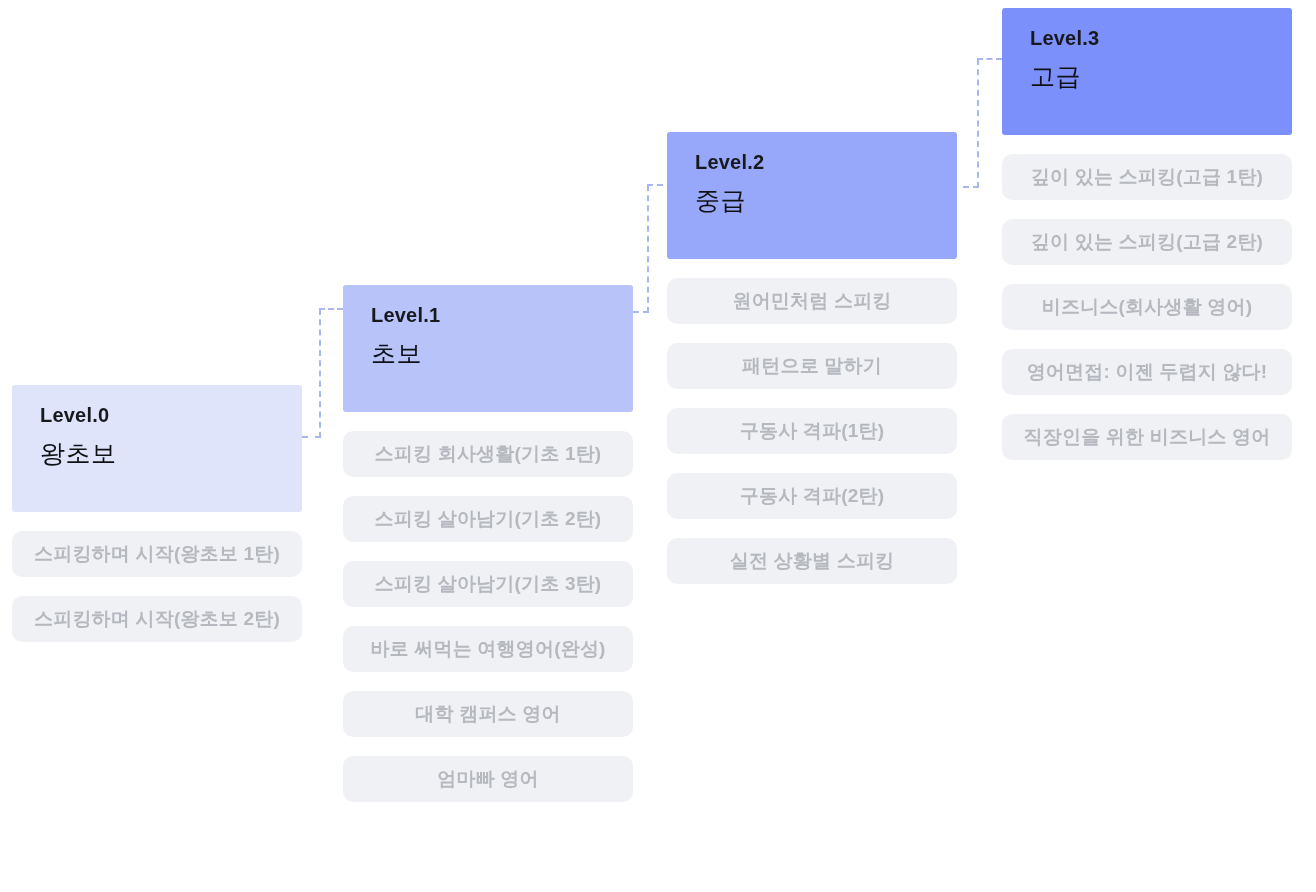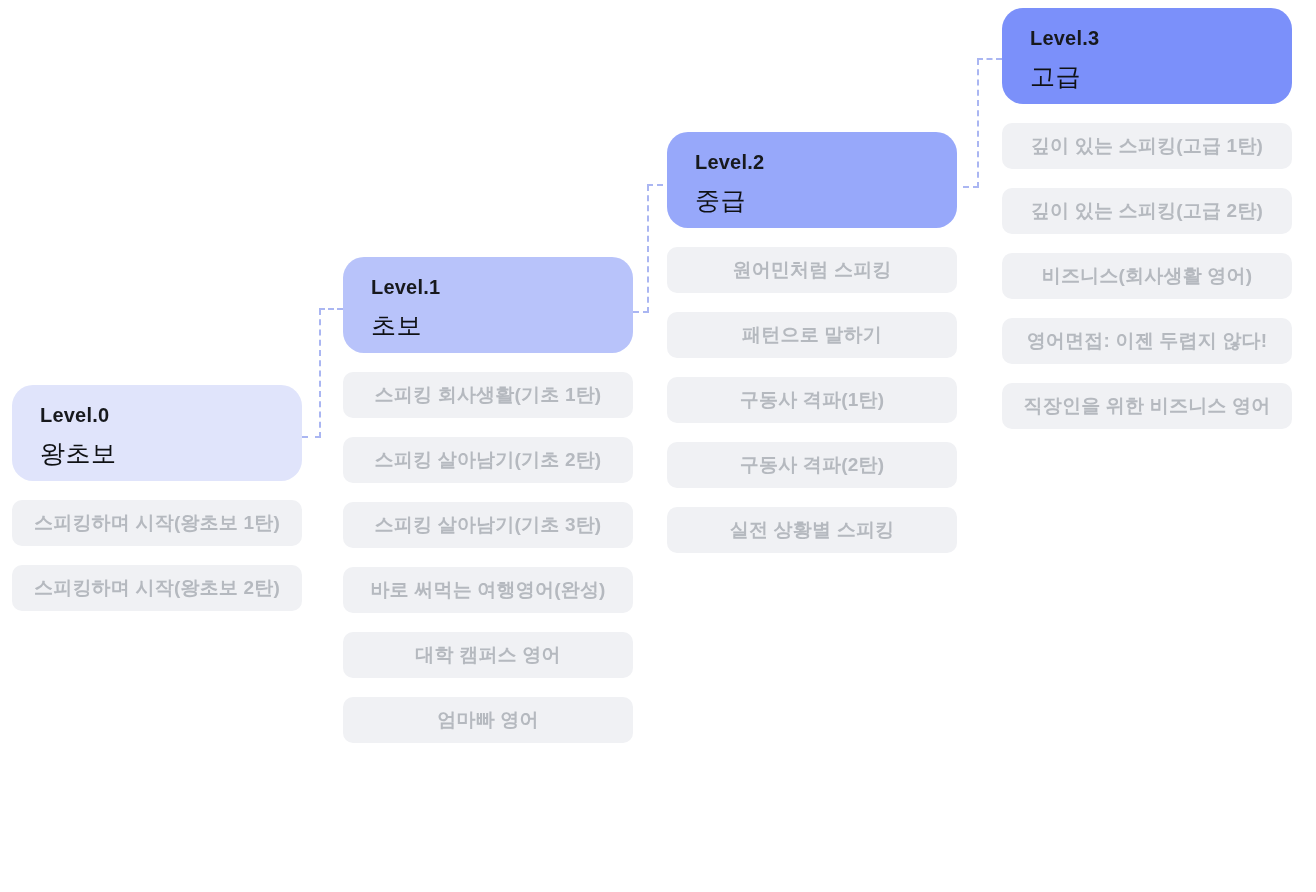--- a/index.html
+++ b/index.html
@@ -16,22 +16,22 @@
   .level-column {
     position: absolute;
     width: 290px;
   }
   .col-0 { left: 12px;   top: 385px; }
   .col-1 { left: 343px;  top: 257px; }
   .col-2 { left: 667px;  top: 132px; }
   .col-3 { left: 1002px; top: 8px;  }
 
   .level-header {
-    height: 96px;
-    border-radius: 21px;
+    height: 127px;
+    border-radius: 3px;
     padding: 19px 28px 0 28px;
   }
   .level-label {
     font-size: 20px;
     font-weight: 700;
     color: #17191d;
     letter-spacing: 0.2px;
     margin-bottom: 10px;
   }
   .level-title {
@@ -105,21 +105,21 @@
         <div class="level-label">Level.0</div>
         <div class="level-title">왕초보</div>
       </div>
       <div class="level-items">
         <div class="level-item">스피킹하며 시작(왕초보 1탄)</div>
         <div class="level-item">스피킹하며 시작(왕초보 2탄)</div>
       </div>
     </div>
 
     <div class="level-column col-1">
-      <div class="level-header" style="background: rgb(184, 195, 250);">
+      <div class="level-header" style="background: rgb(184, 195, 250); margin-top: 28px;">
         <div class="level-label">Level.1</div>
         <div class="level-title">초보</div>
       </div>
       <div class="level-items">
         <div class="level-item">스피킹 회사생활(기초 1탄)</div>
         <div class="level-item">스피킹 살아남기(기초 2탄)</div>
         <div class="level-item">스피킹 살아남기(기초 3탄)</div>
         <div class="level-item">바로 써먹는 여행영어(완성)</div>
         <div class="level-item">대학 캠퍼스 영어</div>
         <div class="level-item">엄마빠 영어</div>

